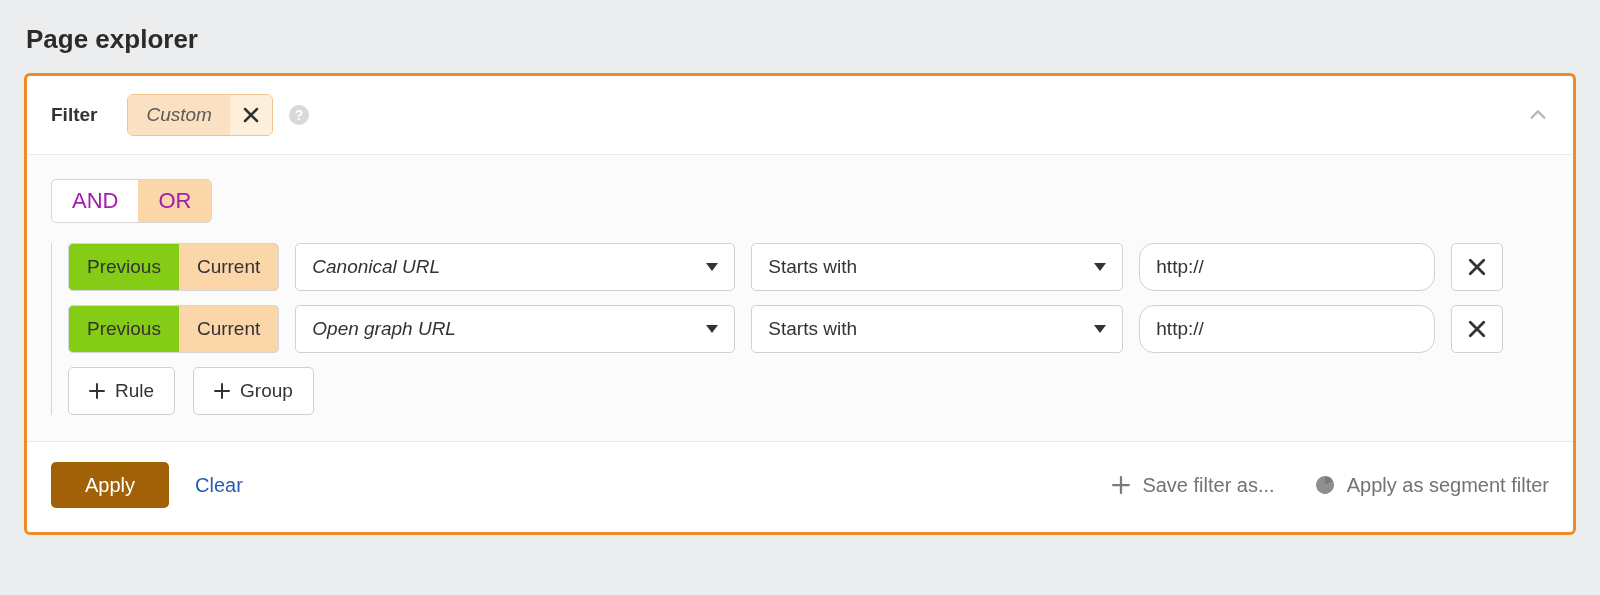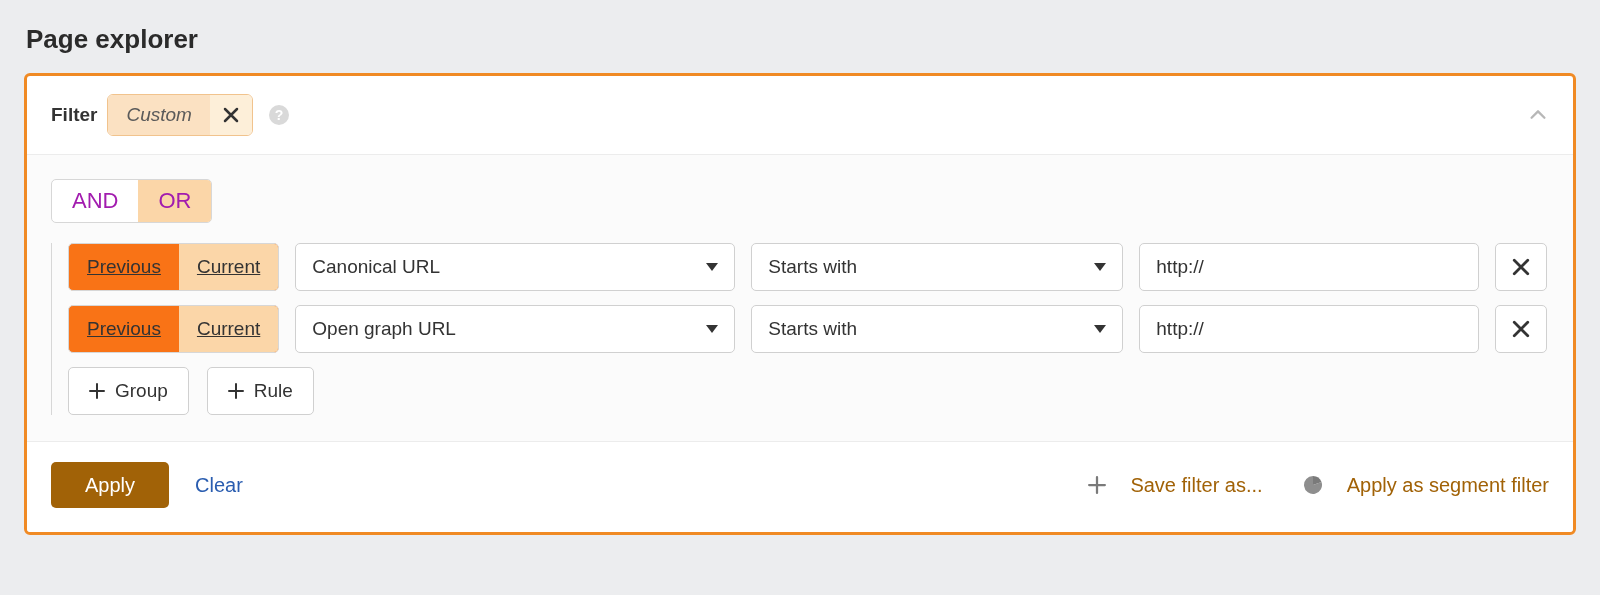--- a/index.html
+++ b/index.html
@@ -30,21 +30,21 @@
   .panel-header {
     display: flex;
     align-items: center;
     padding: 18px 24px;
     border-bottom: 1px solid #ececec;
   }
   .filter-label {
     font-weight: 700;
     font-size: 19px;
     color: #333;
-    margin-right: 10px;
+    margin-right: 30px;
   }
   .chip {
     display: inline-flex;
     align-items: stretch;
     border: 1px solid #f1c38d;
     border-radius: 6px;
     overflow: hidden;
     height: 42px;
   }
   .chip-label {
@@ -124,23 +124,22 @@
     left: -16px;
     width: 16px;
     top: 50%;
   }
   .pc-toggle {
     display: inline-flex;
     border: 1px solid #d7d7d7;
     border-radius: 5px;
     overflow: hidden;
     height: 48px;
-    background: #f97316;
+    background: #84cc16;
     flex: 0 0 auto;
-    text-decoration: underline;
   }
   .pc-toggle .seg {
     display: flex;
     align-items: center;
     padding: 0 18px;
     font-size: 19px;
     cursor: pointer;
     color: #333;
   }
   .pc-toggle .seg.active {
@@ -152,31 +151,31 @@
     justify-content: space-between;
     border: 1px solid #d0d0d0;
     border-radius: 5px;
     height: 48px;
     padding: 0 16px;
     background: #fff;
     font-size: 19px;
     color: #333;
     cursor: pointer;
   }
-  .select.field   { width: 440px; }
+  .select.field   { width: 440px; font-style: italic; }
   .select.op      { width: 372px; }
   .input {
     border: 1px solid #d0d0d0;
-    border-radius: 5px;
+    border-radius: 15px;
     height: 48px;
     padding: 0 16px;
     background: #fff;
     font-size: 19px;
     color: #333;
-    width: 340px;
+    width: 296px;
     display: flex;
     align-items: center;
   }
   .remove-btn {
     border: 1px solid #d0d0d0;
     border-radius: 5px;
     height: 48px;
     width: 52px;
     background: #fff;
     display: flex;
@@ -231,22 +230,22 @@
   }
   .footer-right {
     margin-left: auto;
     display: flex;
     align-items: center;
     gap: 40px;
   }
   .footer-action {
     display: inline-flex;
     align-items: center;
-    gap: 24px;
-    color: #a16207;
+    gap: 12px;
+    color: #737373;
     font-size: 20px;
     cursor: pointer;
   }
   svg { display: block; }
 </style>
 </head>
 <body>
 
 <div class="page">
   <h1 class="page-title">Page explorer</h1>
@@ -335,27 +334,27 @@
               <path d="M2 2 L14 14 M14 2 L2 14" stroke="#333" stroke-width="2.5" stroke-linecap="round"></path>
             </svg>
           </span>
         </div>
 
         <div class="add-row">
           <span class="add-btn">
             <svg width="16" height="16" viewBox="0 0 16 16">
               <path d="M8 1 V15 M1 8 H15" stroke="#333" stroke-width="2" stroke-linecap="round"></path>
             </svg>
-            <span>Group</span>
+            <span>Rule</span>
           </span>
           <span class="add-btn">
             <svg width="16" height="16" viewBox="0 0 16 16">
               <path d="M8 1 V15 M1 8 H15" stroke="#333" stroke-width="2" stroke-linecap="round"></path>
             </svg>
-            <span>Rule</span>
+            <span>Group</span>
           </span>
         </div>
 
       </div>
     </div>
 
     <div class="panel-footer">
       <button class="apply-btn">Apply</button>
       <span class="clear-link">Clear</span>
 

